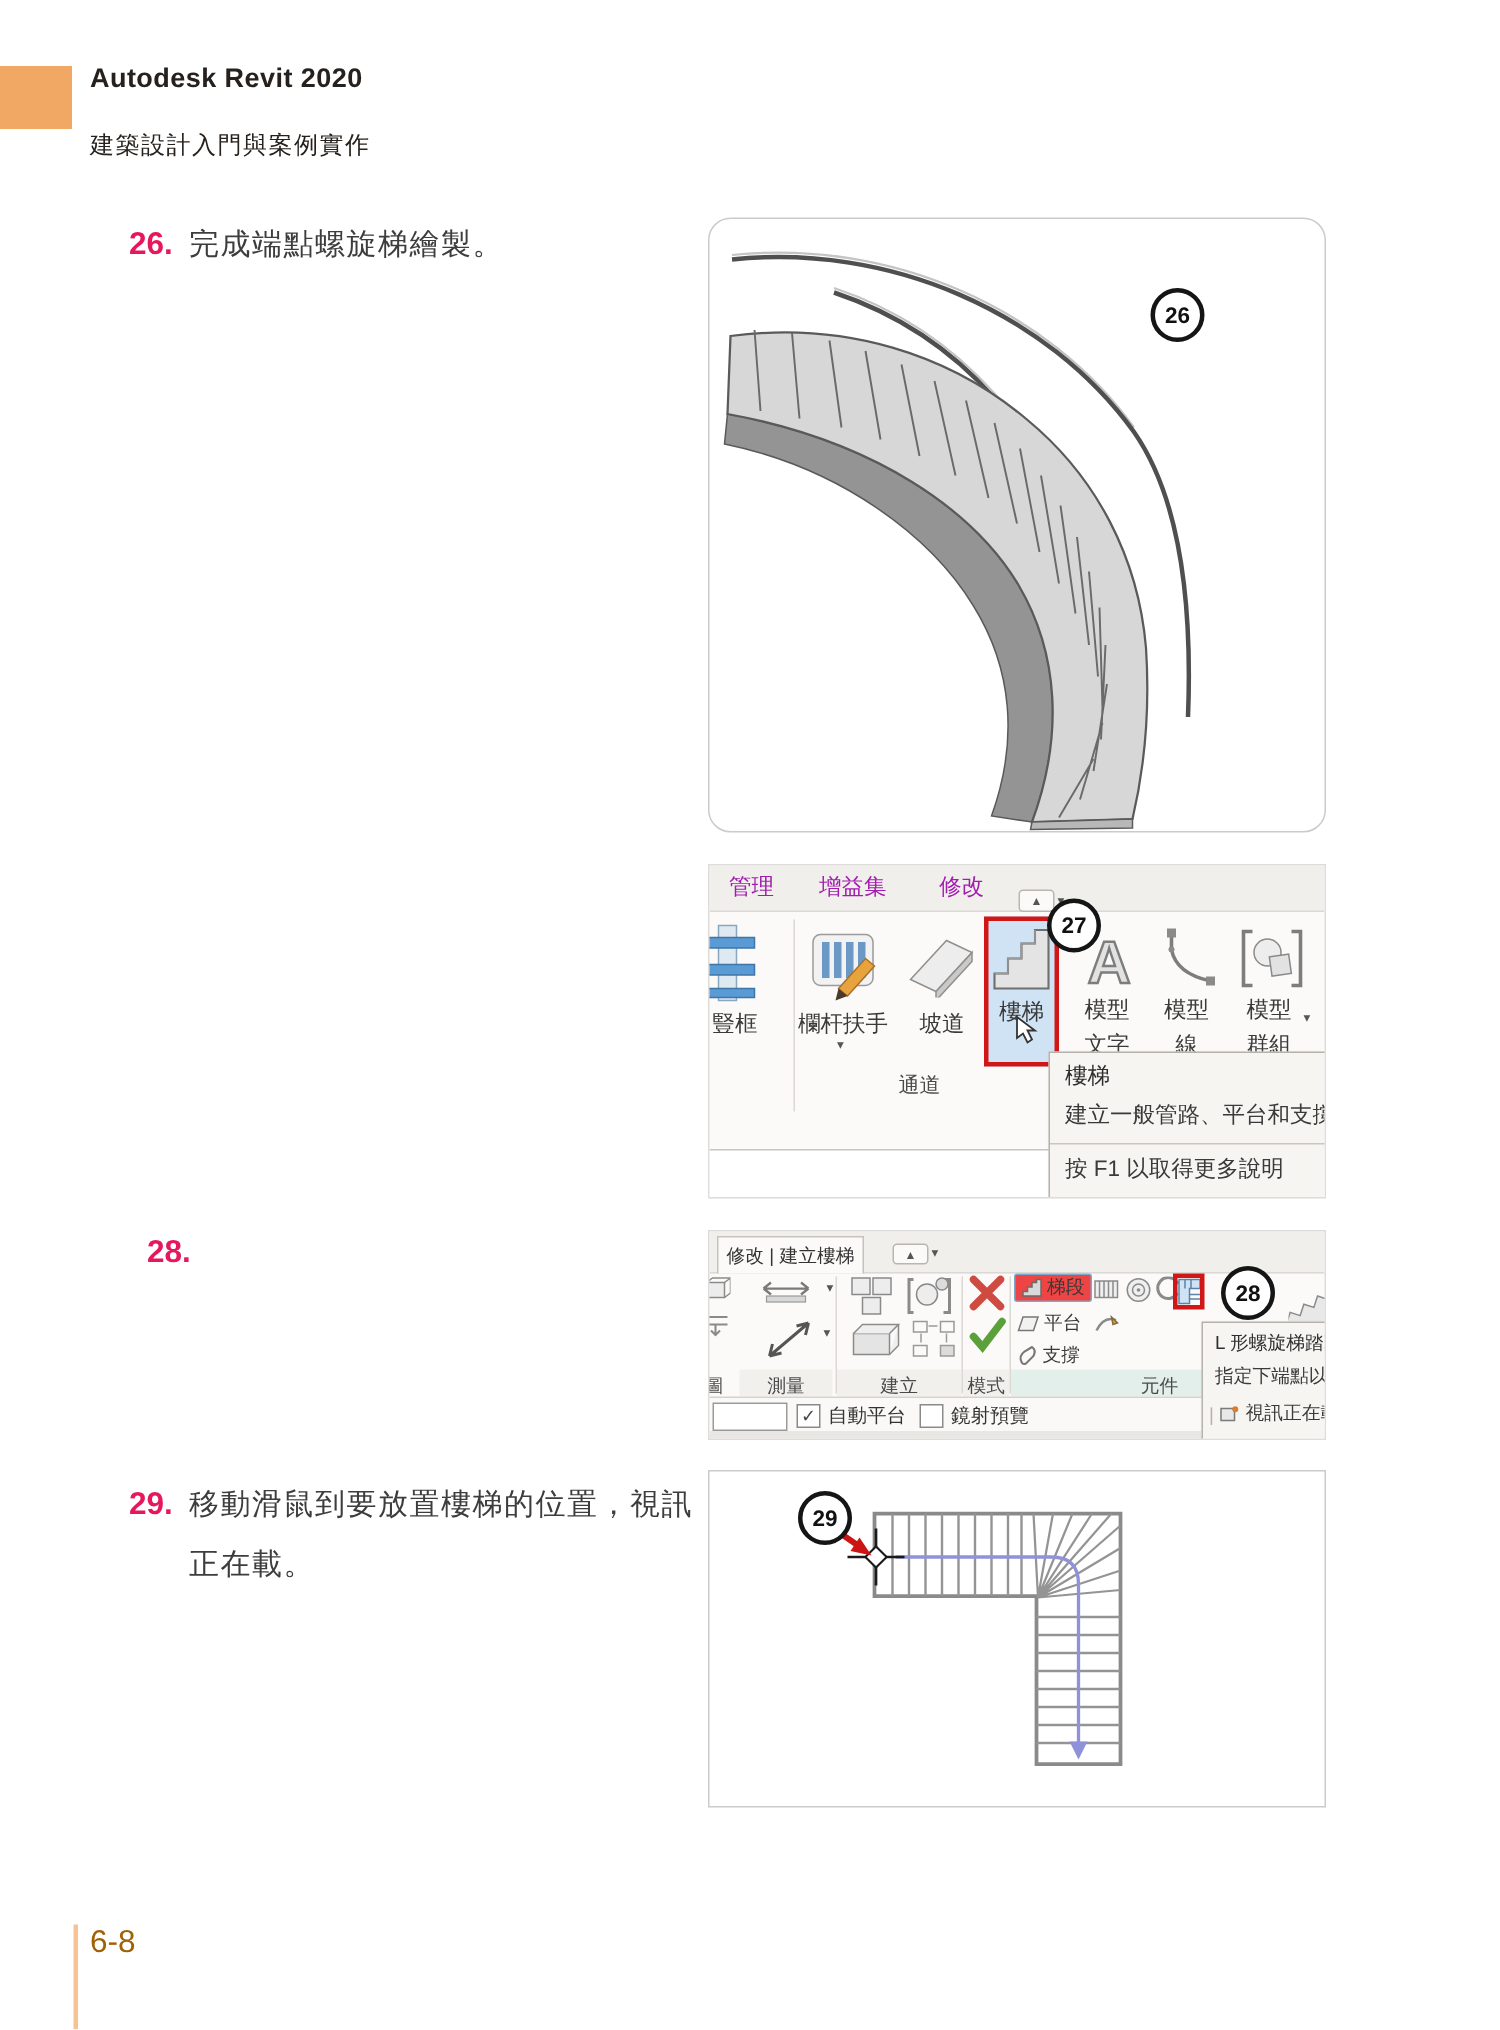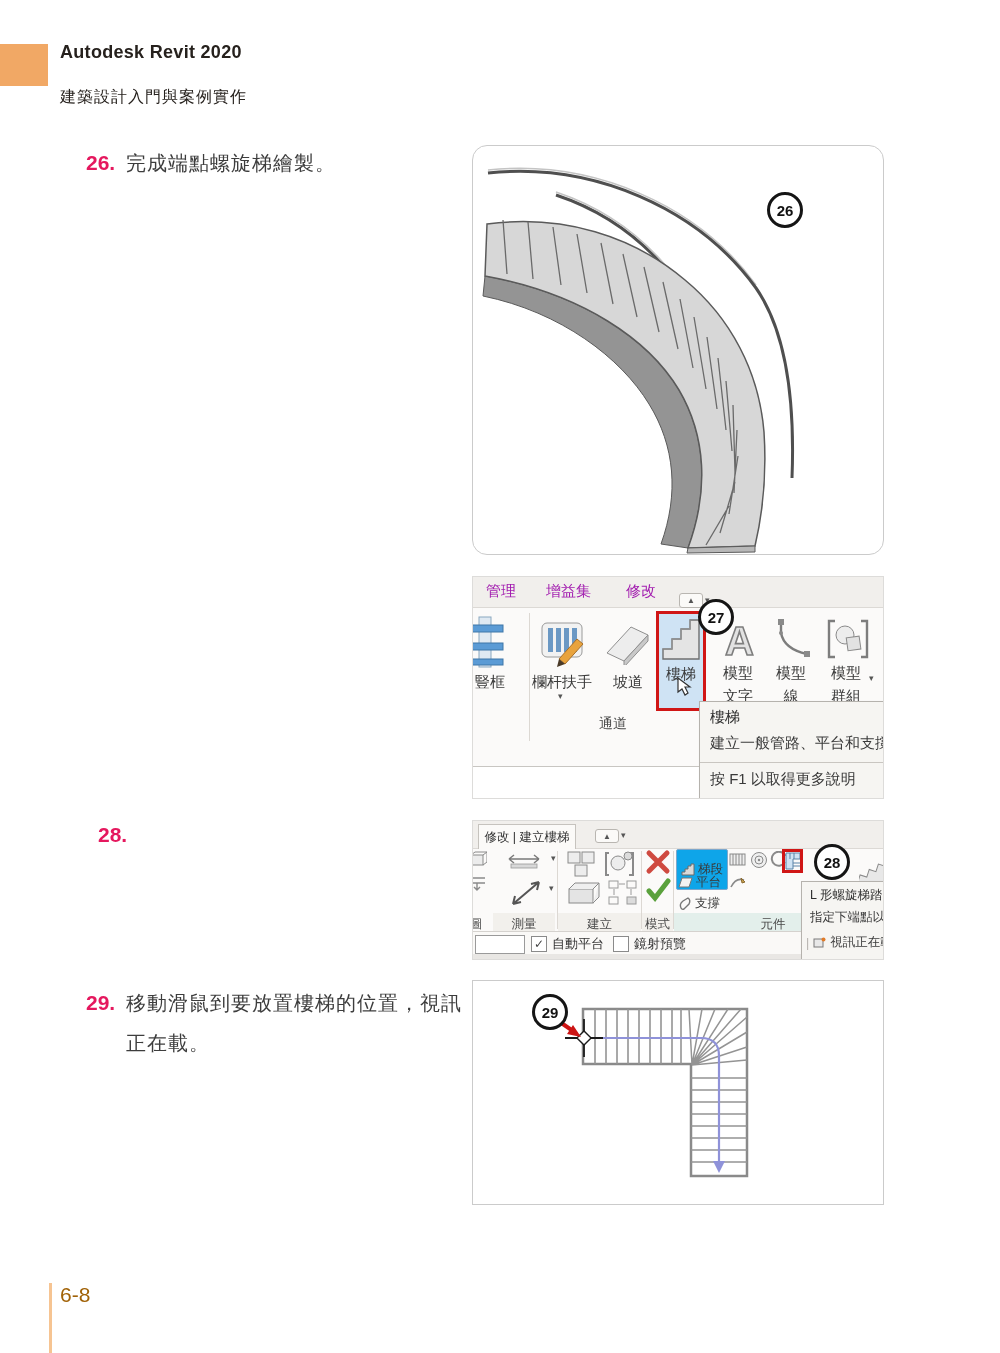--- a/index.html
+++ b/index.html
@@ -50,21 +50,21 @@
   .tip-help{position:absolute;left:10px;top:68px;font-size:15px;color:#3a3a3a;white-space:nowrap;}
   .optionbar27{position:absolute;left:0;top:189px;right:0;height:32px;background:#fff;border-top:1px solid #c8c6c2;}
 
   
   .tab28{position:absolute;left:5px;top:3px;width:96px;height:24px;background:#fbfaf8;
          border:1px solid #c6c3be;border-bottom:none;font-size:12.5px;color:#333;
          display:flex;align-items:center;justify-content:center;white-space:nowrap;}
   .lblband{position:absolute;top:92px;height:18px;background:#f2f0ec;}
   .pname28{position:absolute;top:95px;font-size:12.5px;color:#4a4a4a;text-align:center;}
   .sbtn{position:absolute;display:flex;align-items:center;gap:3px;font-size:12.5px;color:#3a3a3a;white-space:nowrap;}
-  .runsel{background:#0ea5e9;border:1px solid #7da7cc;border-radius:2px;padding:11px 4px;}
+  .runsel{background:#ef4444;border:1px solid #7da7cc;border-radius:2px;padding:0 4px;}
   .redbox{position:absolute;left:309px;top:28px;width:21px;height:24px;border:3px solid #d01616;box-sizing:border-box;z-index:4;}
   #tip28{left:328px;top:60px;width:90px;height:78px;}
   #tip28 .t1{position:absolute;left:8px;top:5px;font-size:12.5px;color:#2e2e2e;white-space:nowrap;}
   #tip28 .t2{position:absolute;left:8px;top:27px;font-size:12.5px;color:#3a3a3a;white-space:nowrap;}
   .t3row{position:absolute;left:4px;top:52px;display:flex;align-items:center;gap:4px;font-size:12.5px;color:#3a3a3a;white-space:nowrap;}
   .optionbar28{position:absolute;left:0;top:110px;right:0;height:23px;background:#faf9f7;border-top:1px solid #d5d2ce;}
   .obx{position:absolute;left:2px;top:3px;width:48px;height:17px;background:#fff;border:1px solid #9a9a9a;}
   .cbrow{position:absolute;top:3px;display:flex;align-items:center;gap:5px;font-size:13px;color:#333;}
   .cb{width:14px;height:14px;background:#fff;border:1px solid #8a8a8a;display:flex;align-items:center;
       justify-content:center;font-size:12px;color:#444;line-height:1;}

